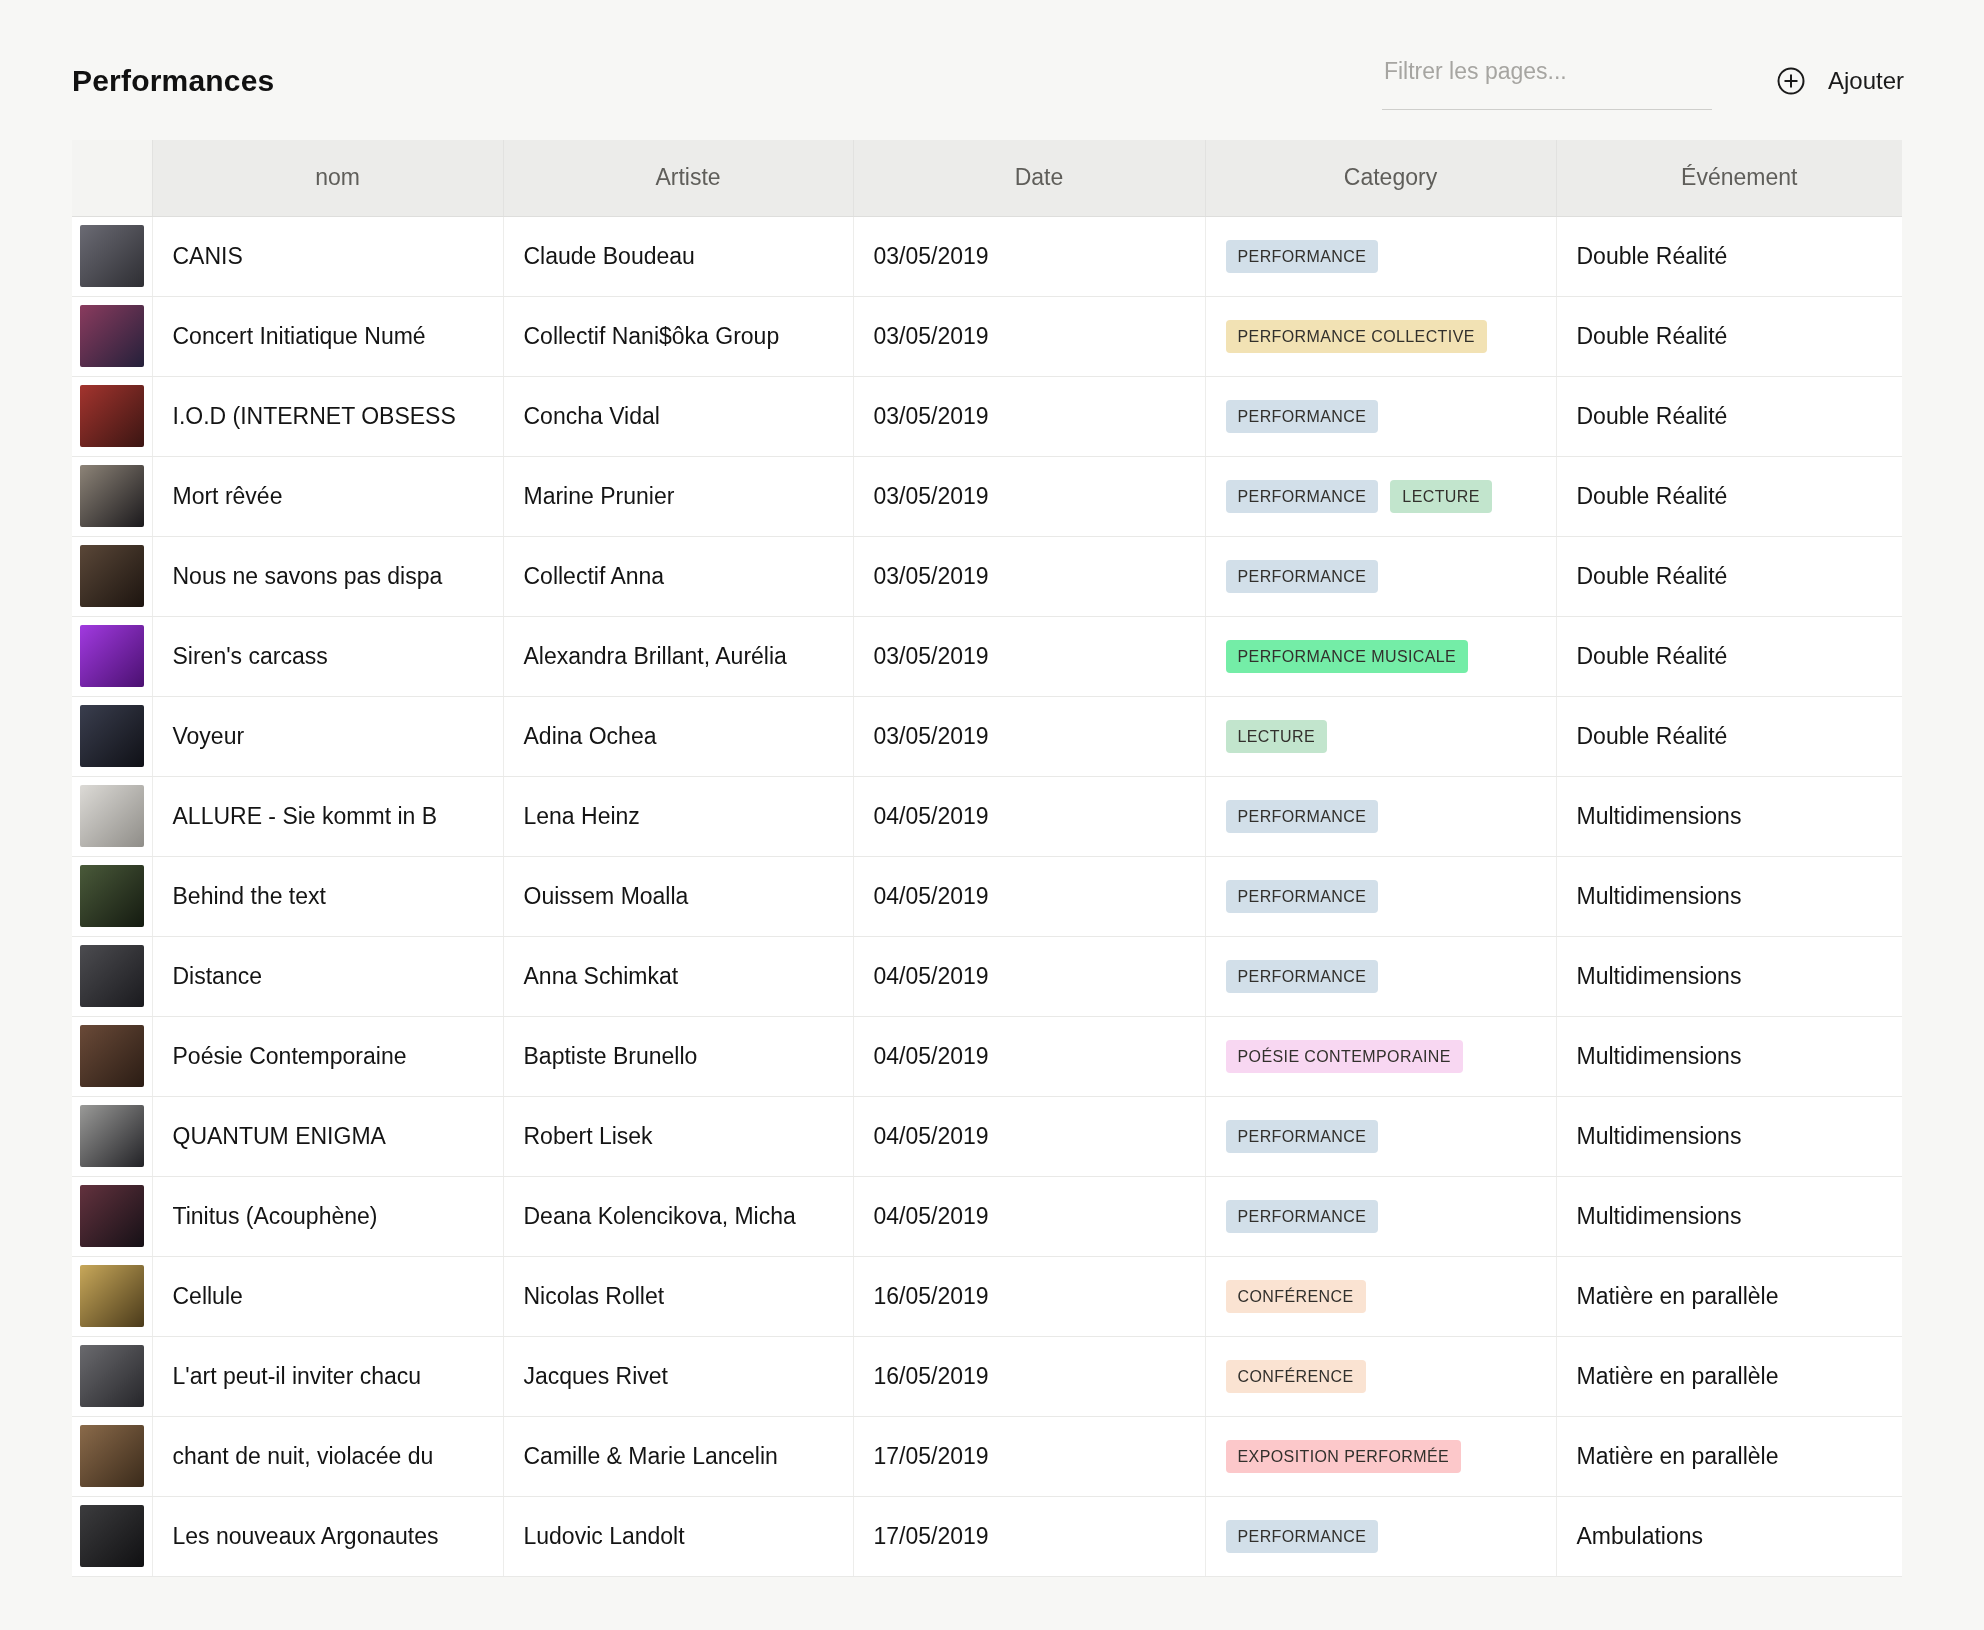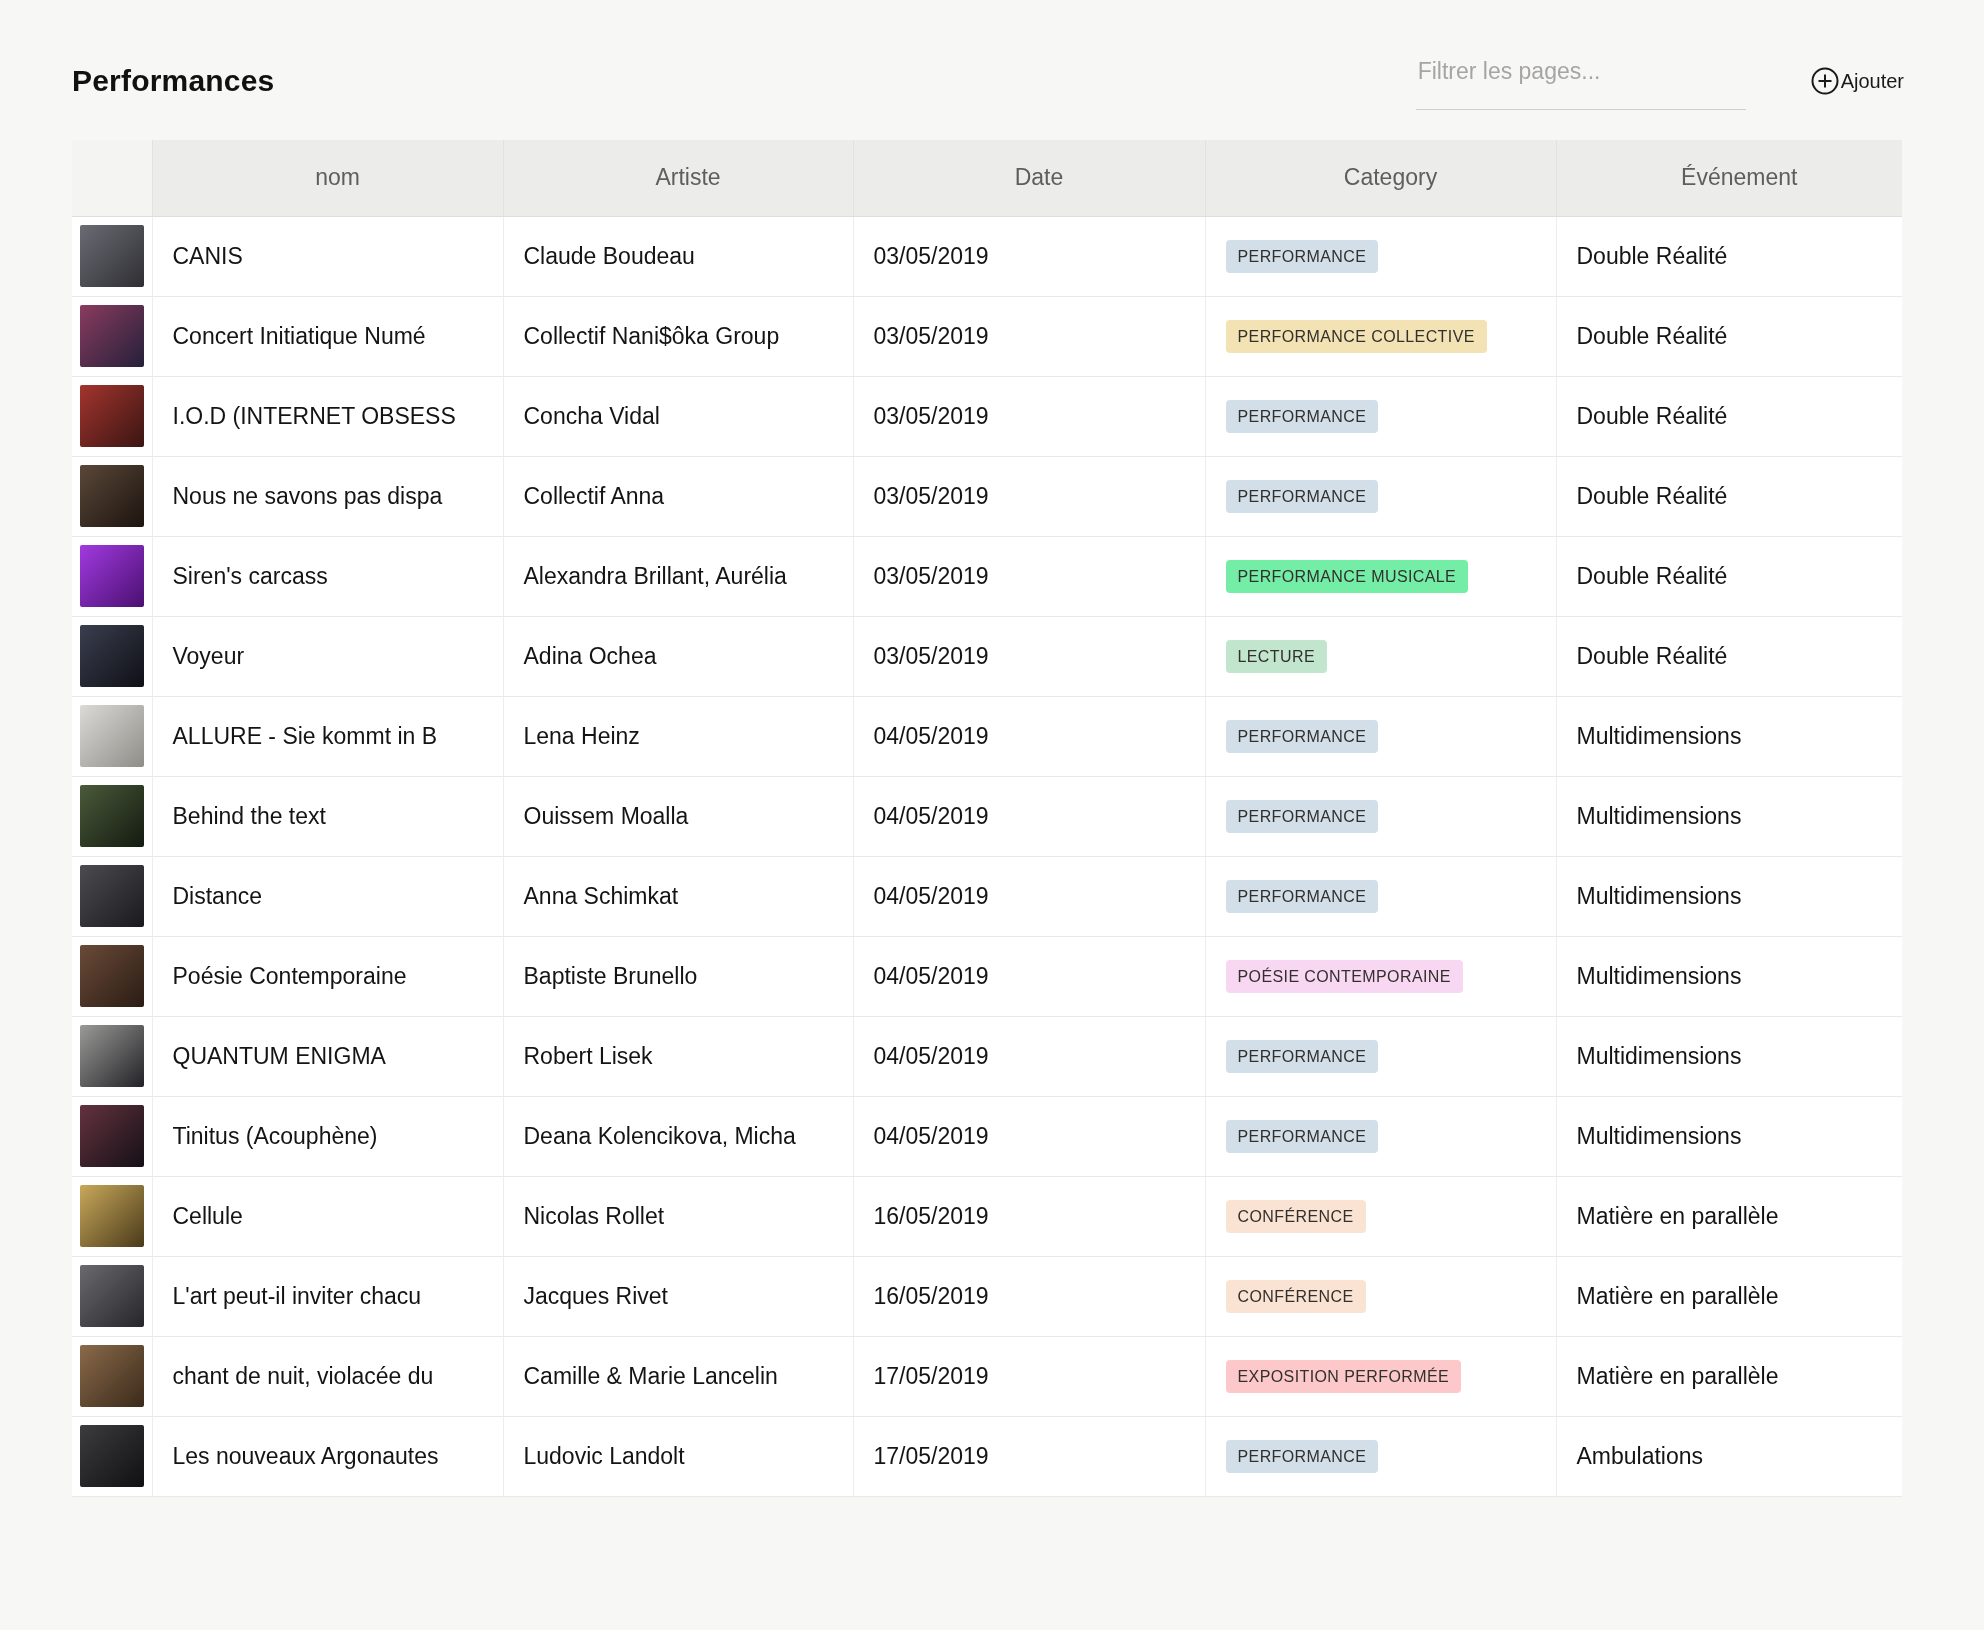--- a/index.html
+++ b/index.html
@@ -32,25 +32,25 @@
     font-family: "Liberation Sans", sans-serif;
     font-size: 23px;
     padding: 6px 2px 24px 2px;
     color: #333;
     outline: none;
   }
   .filter-input::placeholder { color: #a6a5a1; }
   .add-btn {
     display: flex;
     align-items: center;
-    gap: 1px;
+    gap: 22px;
     background: none;
     border: none;
     font-family: "Liberation Sans", sans-serif;
-    font-size: 20px;
+    font-size: 24px;
     color: #1a1a1a;
     cursor: pointer;
     padding: 0;
   }
   .add-btn svg { display: block; }
 
   table.db {
     border-collapse: collapse;
     table-layout: fixed;
     width: 1830px;
@@ -171,20 +171,30 @@
           <div class="thumb" style="background: linear-gradient(135deg, rgb(163, 52, 46), rgb(58, 21, 18));"></div>
         </td>
         <td>I.O.D (INTERNET OBSESS</td>
         <td>Concha Vidal</td>
         <td>03/05/2019</td>
         <td><span class="badge" style="background: rgb(210, 223, 233);">PERFORMANCE</span></td>
         <td>Double Réalité</td>
       </tr>
       <tr>
         <td class="thumb-cell">
+          <div class="thumb" style="background: linear-gradient(135deg, rgb(141, 132, 120), rgb(27, 25, 28));"></div>
+        </td>
+        <td>Mort rêvée</td>
+        <td>Marine Prunier</td>
+        <td>03/05/2019</td>
+        <td><span class="badge" style="background: rgb(210, 223, 233);">PERFORMANCE</span><span class="badge" style="background: rgb(194, 229, 205);">LECTURE</span></td>
+        <td>Double Réalité</td>
+      </tr>
+      <tr>
+        <td class="thumb-cell">
           <div class="thumb" style="background: linear-gradient(135deg, rgb(90, 71, 56), rgb(28, 20, 15));"></div>
         </td>
         <td>Nous ne savons pas dispa</td>
         <td>Collectif Anna</td>
         <td>03/05/2019</td>
         <td><span class="badge" style="background: rgb(210, 223, 233);">PERFORMANCE</span></td>
         <td>Double Réalité</td>
       </tr>
       <tr>
         <td class="thumb-cell">

